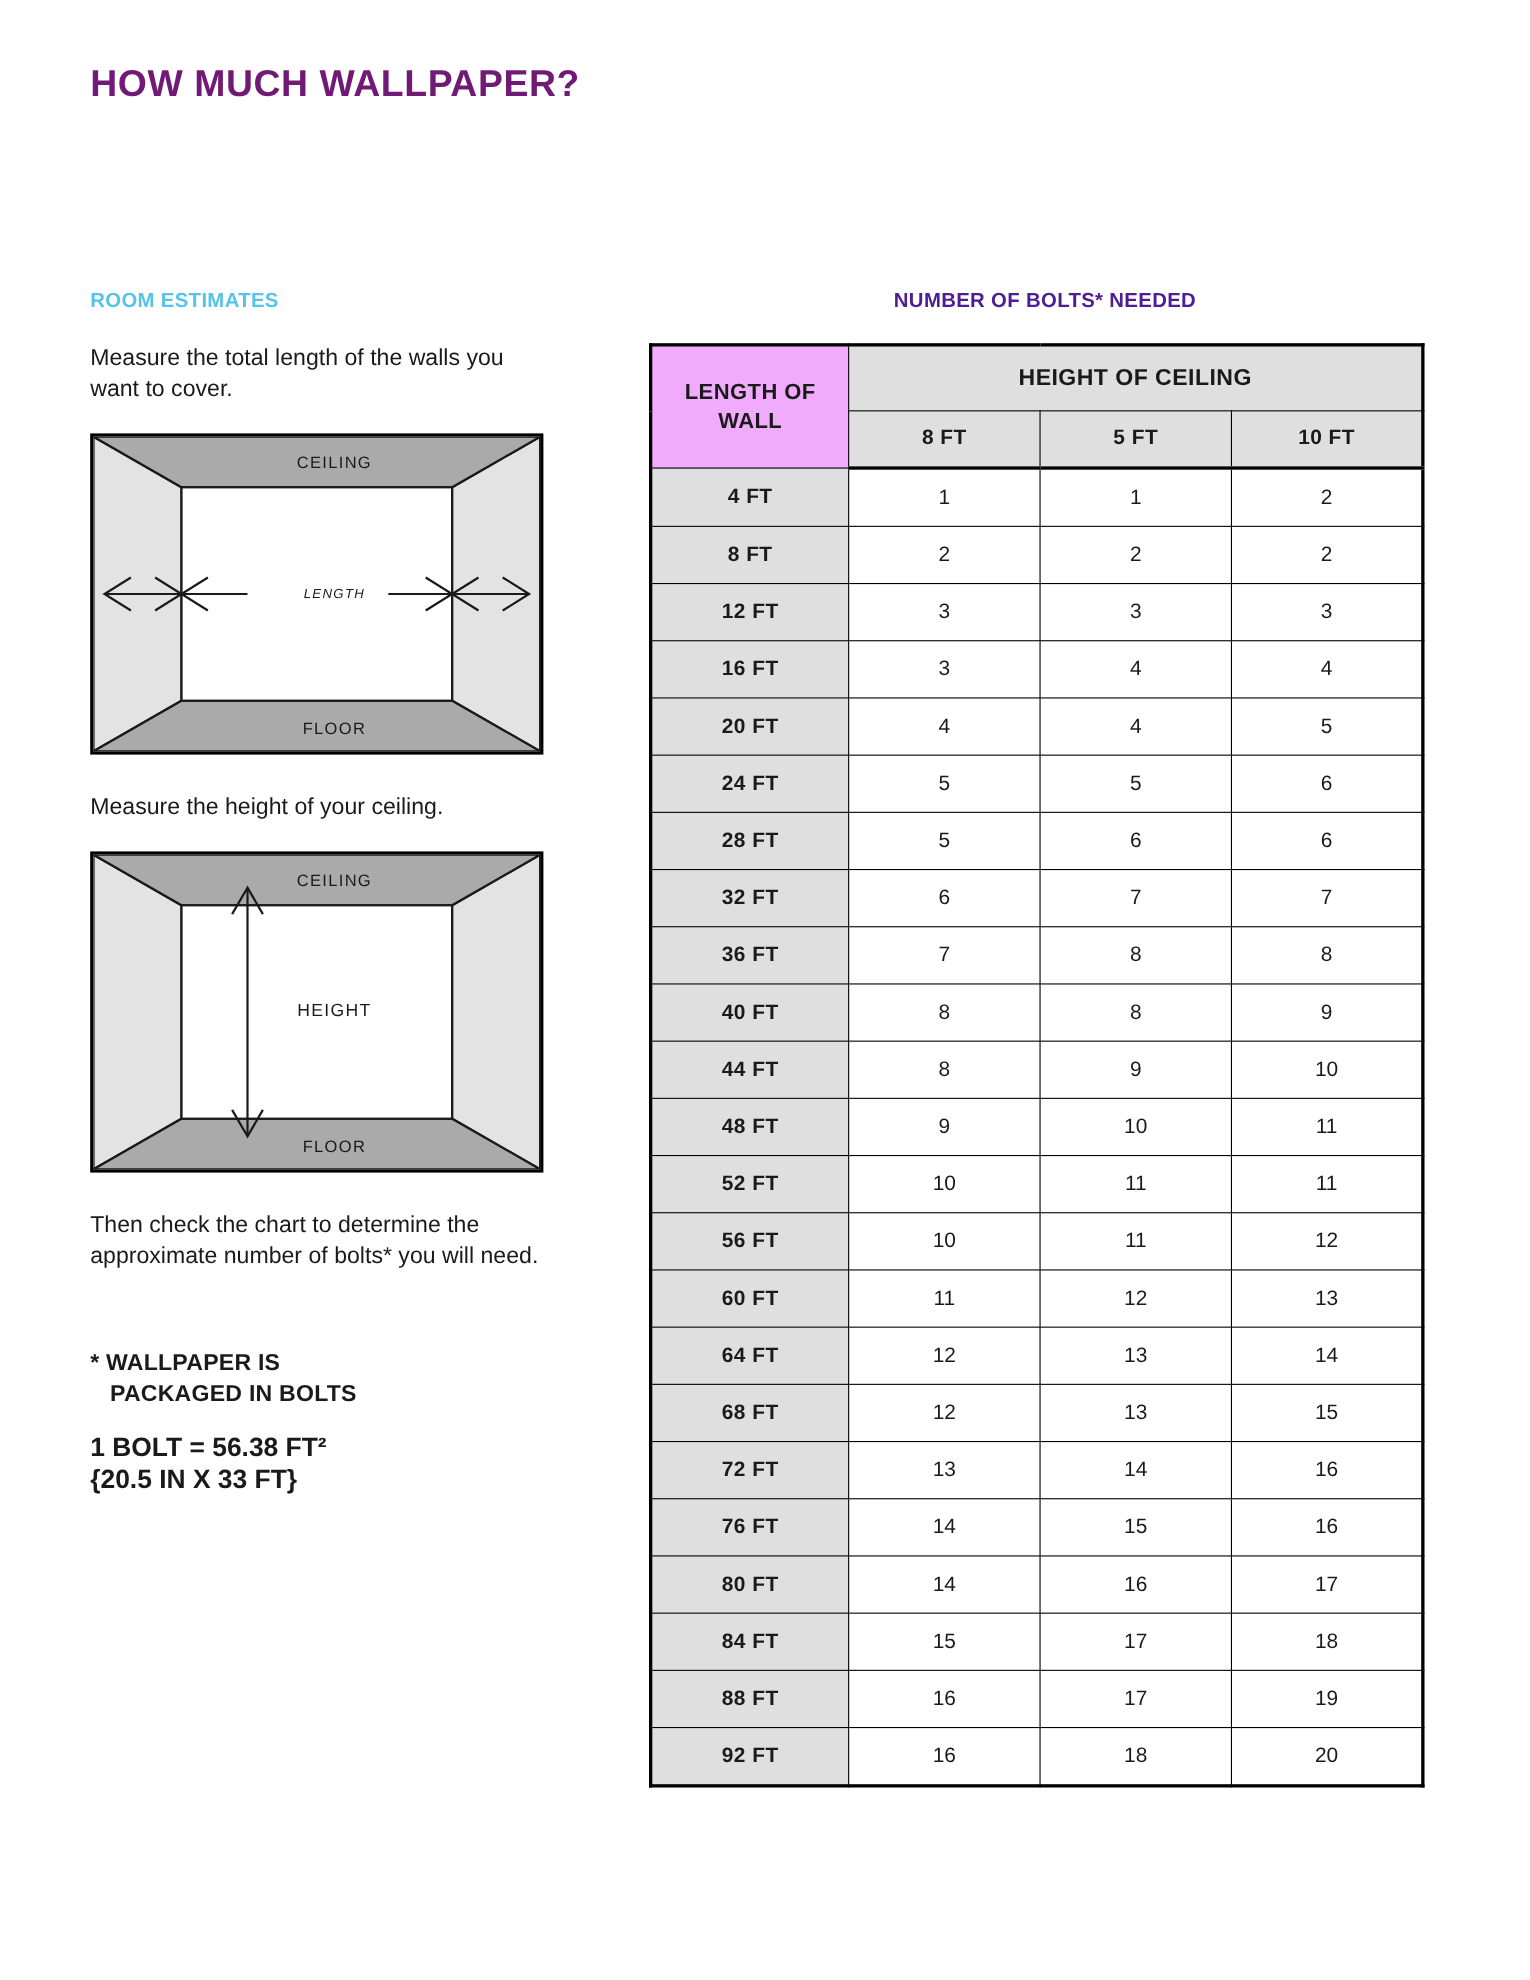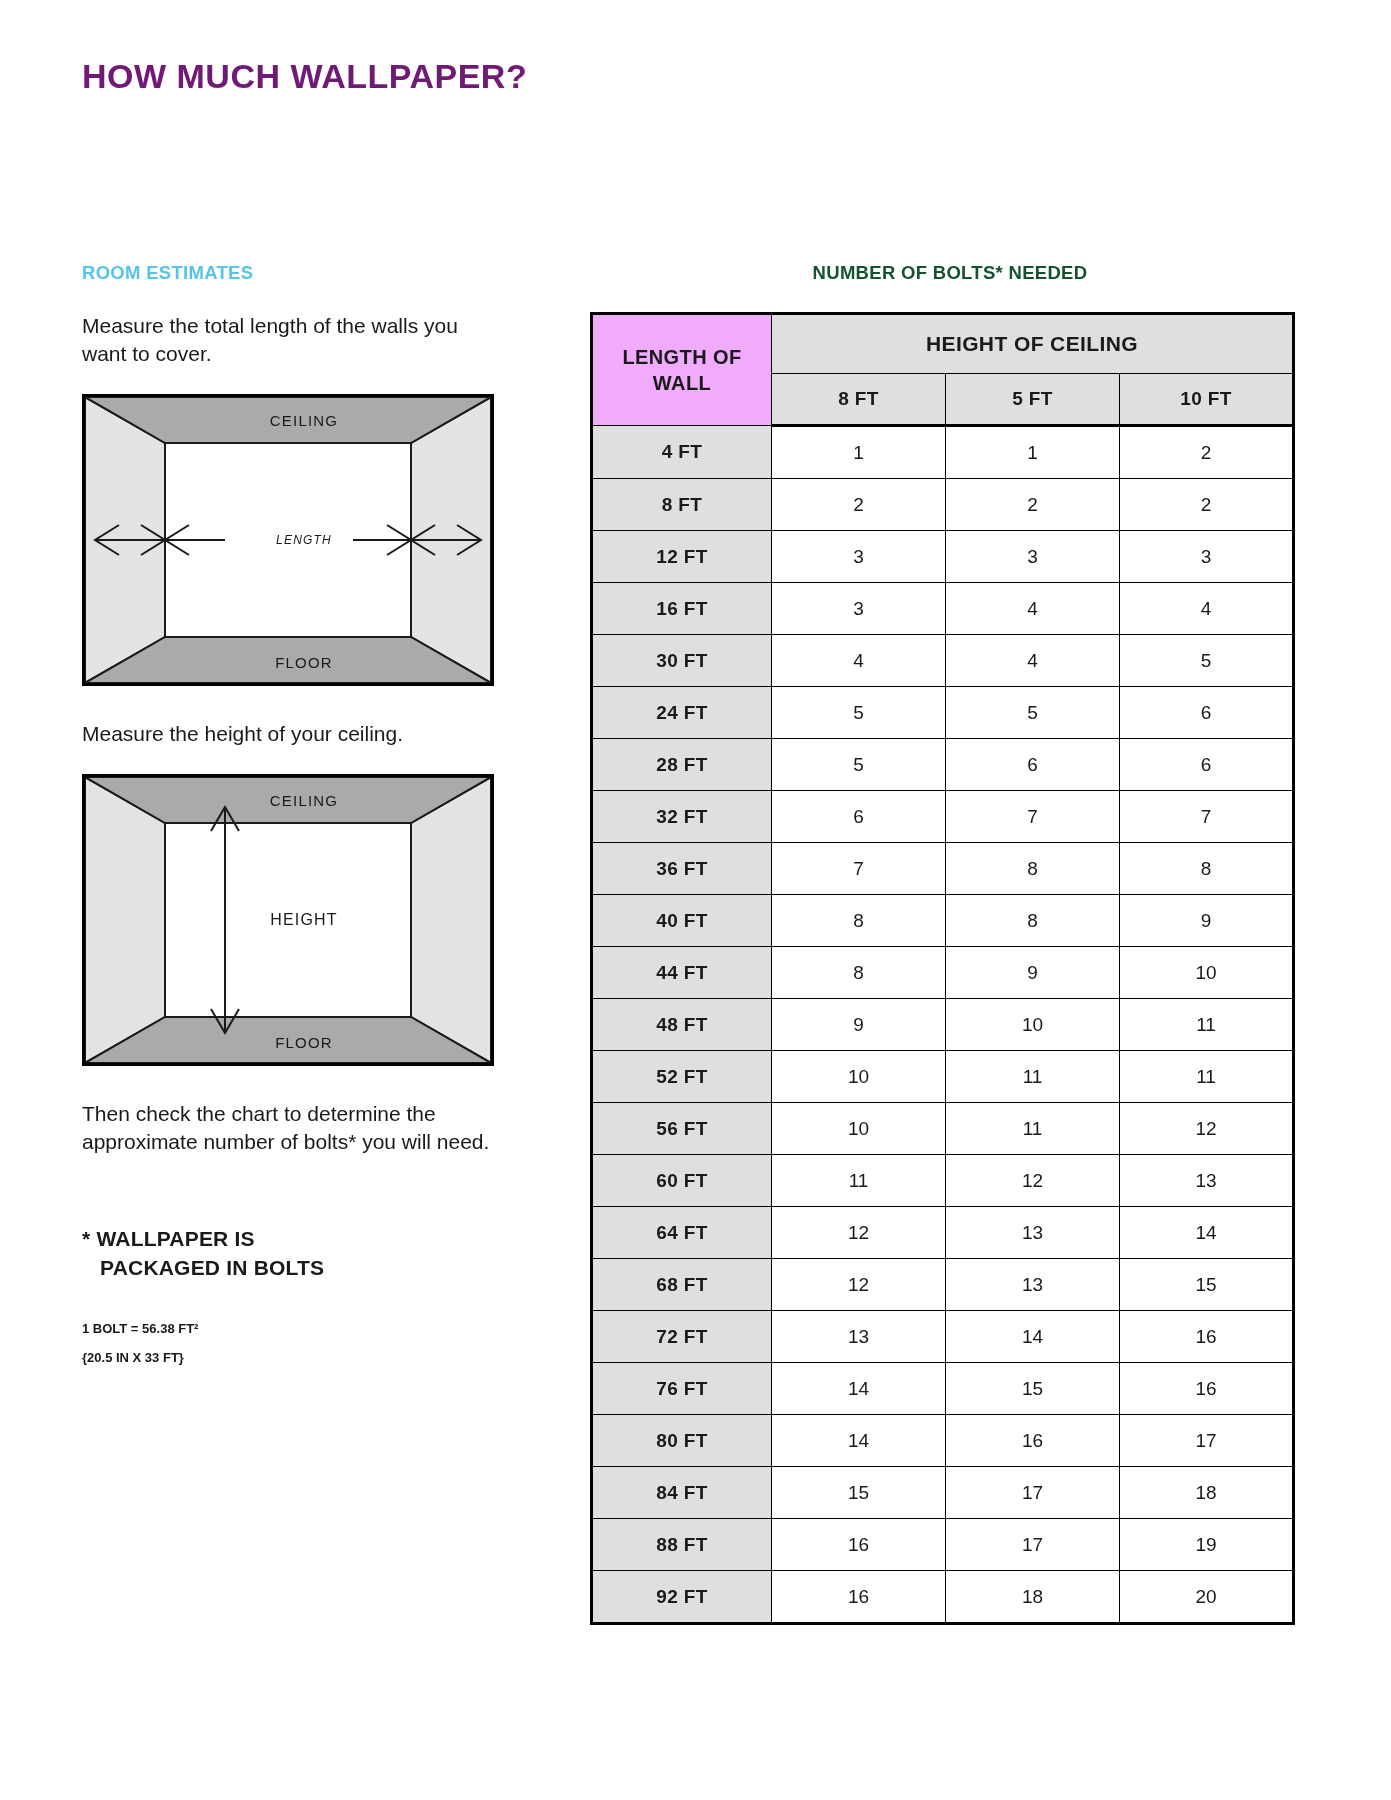--- a/index.html
+++ b/index.html
@@ -95,35 +95,35 @@
 
   .footnote {
     margin-top: 68px;
     font-size: 21px;
     font-weight: bold;
     line-height: 29px;
     letter-spacing: 0.2px;
   }
   .footnote .indent { padding-left: 18px; display: block; }
   .bolt-size {
-    margin-top: 32px;
-    font-size: 13px;
+    margin-top: 20px;
+    font-size: 24px;
     font-weight: bold;
     line-height: 29px;
   }
 
   
   .right-col {
     position: absolute;
     left: 590px;
     top: 262px;
     width: 720px;
   }
   .table-head-label {
-    color: #14532d;
+    color: #4c1d95;
     font-size: 18.5px;
     font-weight: bold;
     letter-spacing: 0.3px;
     text-align: center;
     margin: 0 0 28px 0;
   }
   table.bolts {
     border-collapse: collapse;
     width: 702px;
     table-layout: fixed;
@@ -289,21 +289,21 @@
             <td class="val">3</td>
             <td class="val">3</td>
           </tr>
         <tr>
             <td class="rowhead">16 FT</td>
             <td class="val">3</td>
             <td class="val">4</td>
             <td class="val">4</td>
           </tr>
         <tr>
-            <td class="rowhead">30 FT</td>
+            <td class="rowhead">20 FT</td>
             <td class="val">4</td>
             <td class="val">4</td>
             <td class="val">5</td>
           </tr>
         <tr>
             <td class="rowhead">24 FT</td>
             <td class="val">5</td>
             <td class="val">5</td>
             <td class="val">6</td>
           </tr>

